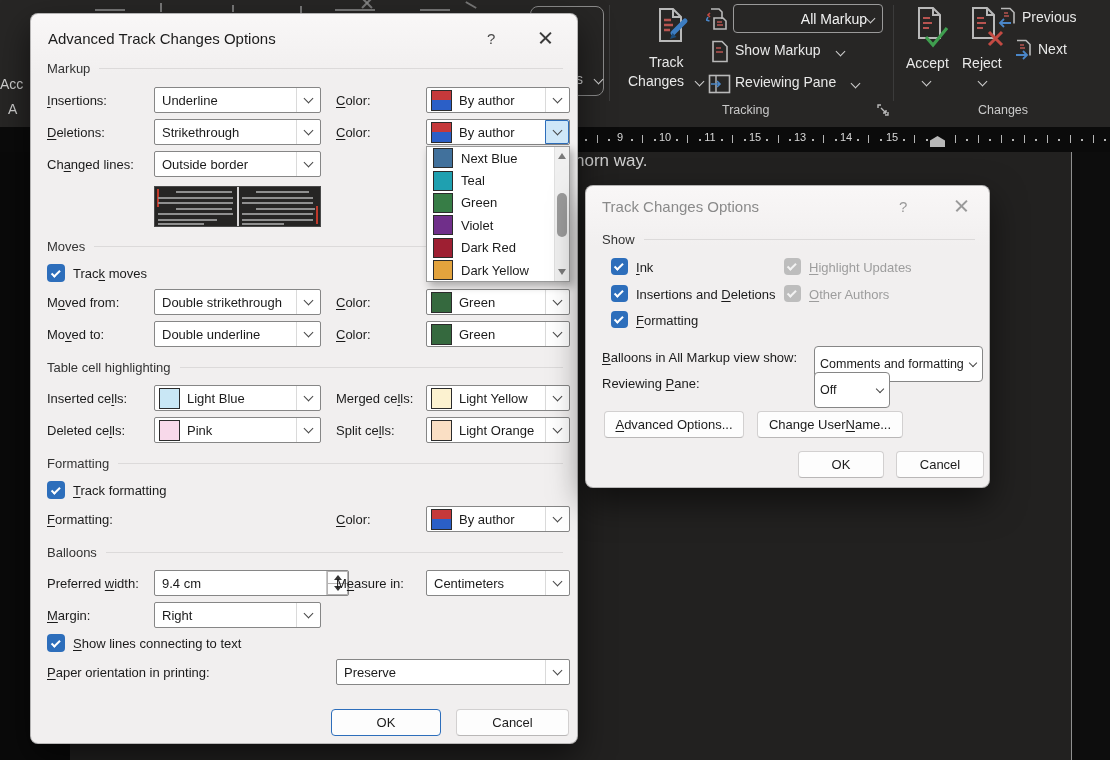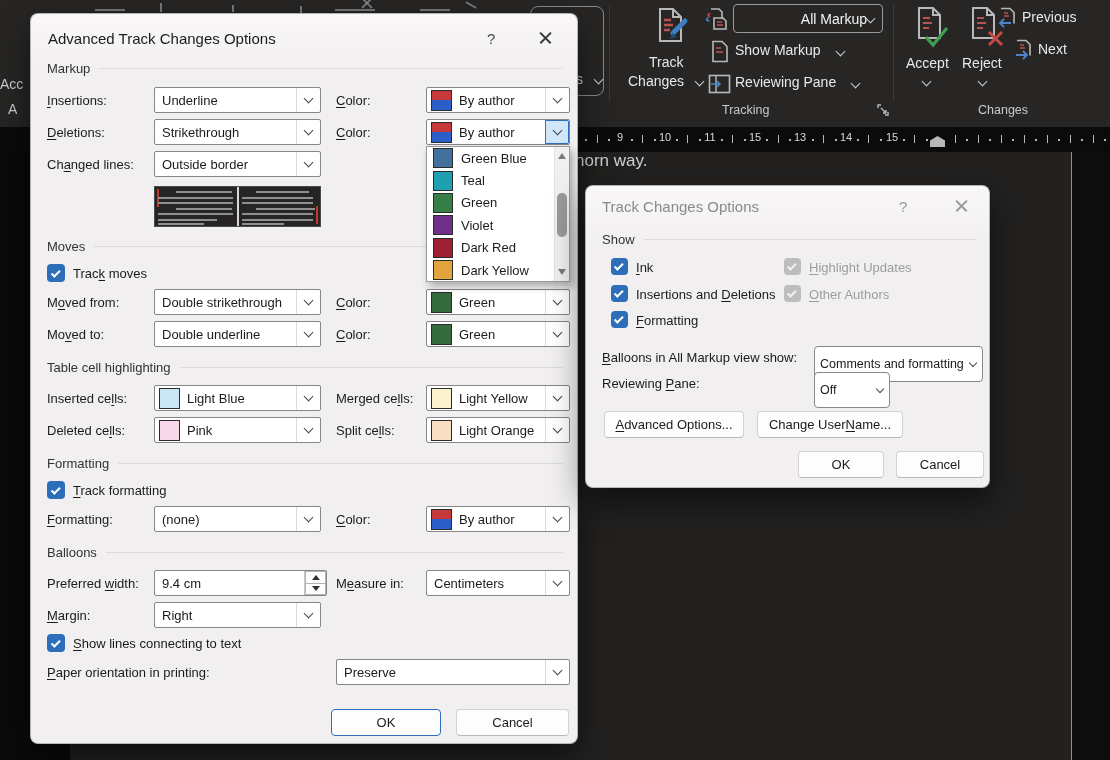--- a/index.html
+++ b/index.html
@@ -330,21 +330,21 @@
       <span class="val">Outside border</span>
       <span class="dd">
           <span class="chev"></span>
         </span>
     </div>
 
     <div class="ddlist" style="left:395px;top:132px;width:144px;height:136px">
       <div class="dditems">
         <div class="dditem">
           <span class="sw" style="background-color: rgb(65, 113, 156);"></span>
-          <span class="nm">Green Blue</span>
+          <span class="nm">Next Blue</span>
         </div>
         <div class="dditem">
           <span class="sw" style="background-color: rgb(31, 160, 176);"></span>
           <span class="nm">Teal</span>
         </div>
         <div class="dditem">
           <span class="sw" style="background-color: rgb(55, 125, 70);"></span>
           <span class="nm">Green</span>
         </div>
         <div class="dditem">
@@ -473,45 +473,39 @@
     <div class="sec" style="left:16px;right:14px;top:442px">
       <span>Formatting</span>
         <span class="line"></span>
     </div>
     <span class="cb" style="left: 16px; top: 467px; background-color: rgb(45, 110, 187);">
         <span class="tick"></span>
       </span>
     <span class="lbl" style="left:42px;top:469px"><u>T</u>rack formatting</span>
 
     <span class="lbl" style="left:16px;top:498px"><u>F</u>ormatting:</span>
-    <div class="combo" style="left:123px;top:492px;width:167px">
-      <span class="val">(none)</span>
-      <span class="dd">
-          <span class="chev"></span>
-        </span>
-    </div>
     <span class="lbl" style="left:305px;top:498px"><u>C</u>olor:</span>
     <div class="combo" style="left:395px;top:492px;width:144px">
       <span class="sw sw2">
           <span style="background-color: rgb(197, 57, 59);"></span>
           <span style="background-color: rgb(43, 95, 199);"></span>
         </span>
       <span class="val">By author</span>
       <span class="dd">
           <span class="chev"></span>
         </span>
     </div>
 
     <div class="sec" style="left:16px;right:14px;top:531px">
       <span>Balloons</span>
         <span class="line"></span>
     </div>
 
     <span class="lbl" style="left:16px;top:562px">Preferred <u>w</u>idth:</span>
-    <div class="combo" style="left:123px;top:556px;width:173px">
+    <div class="combo" style="left:123px;top:556px;width:195px">
       <span class="val">9.4 cm</span>
       <span class="spin">
         <div>
             <span class="tri-up"></span>
           </div>
         <div>
             <span class="tri-dn"></span>
           </div>
       </span>
     </div>

